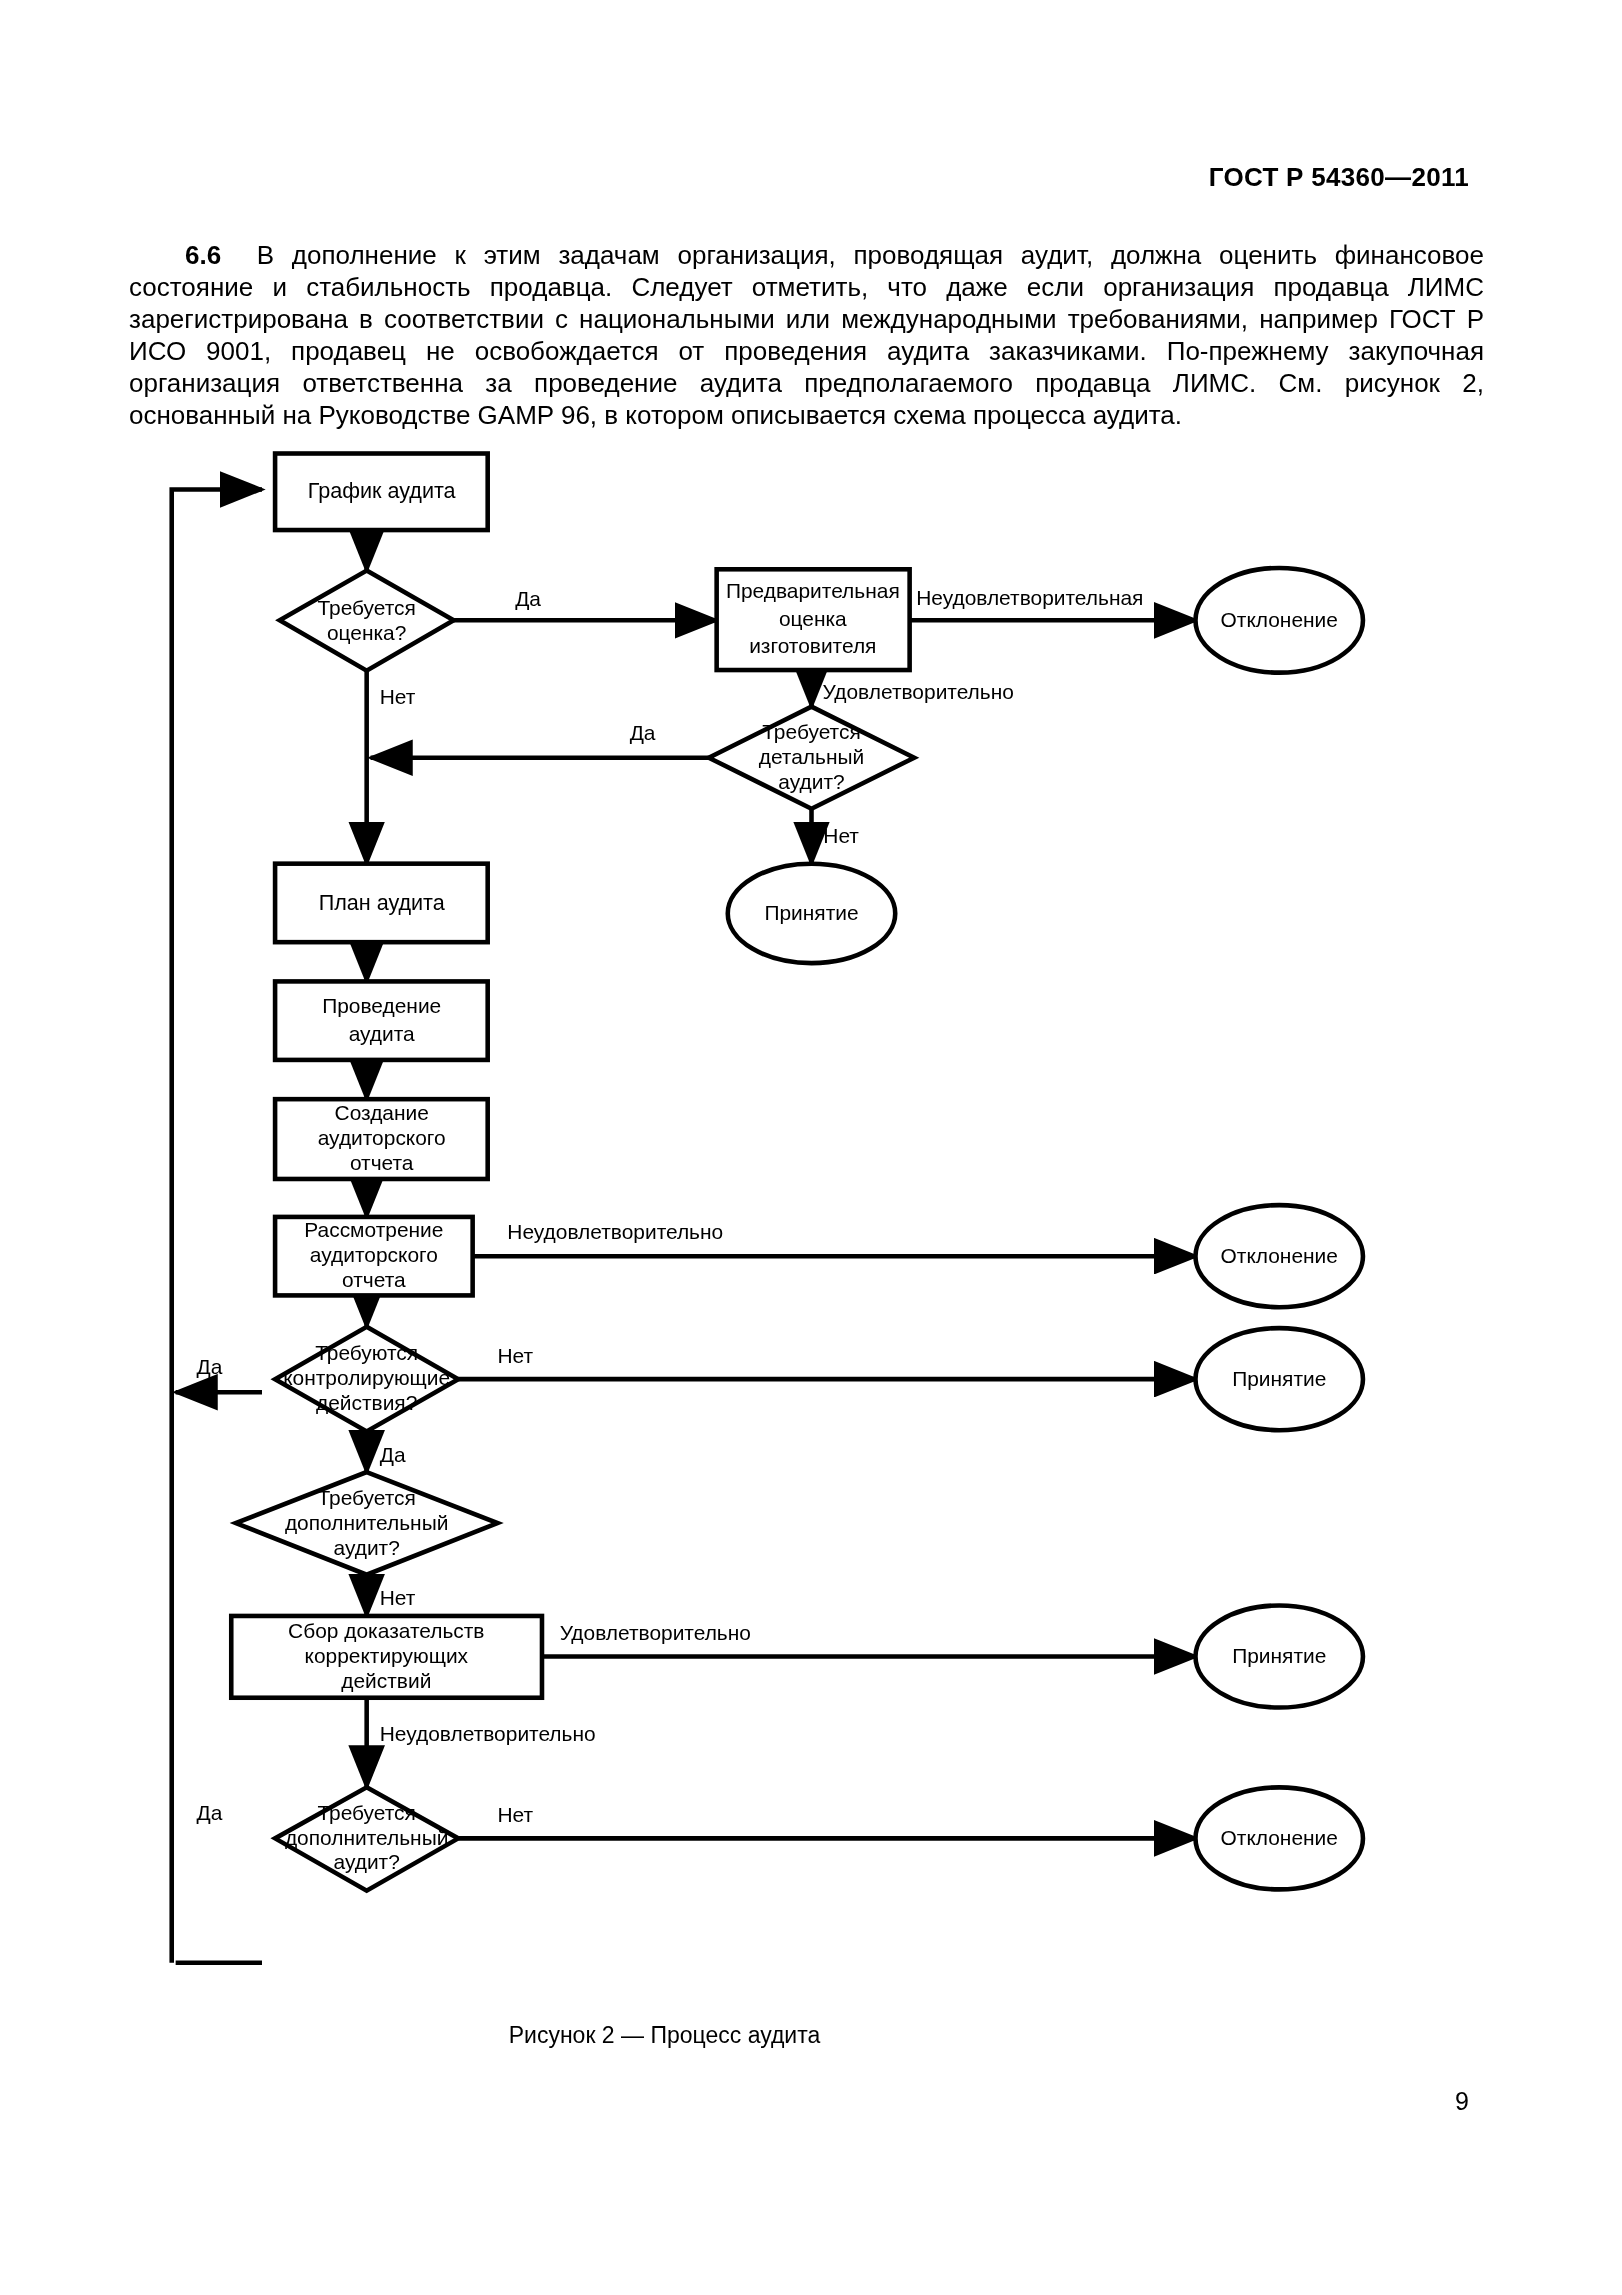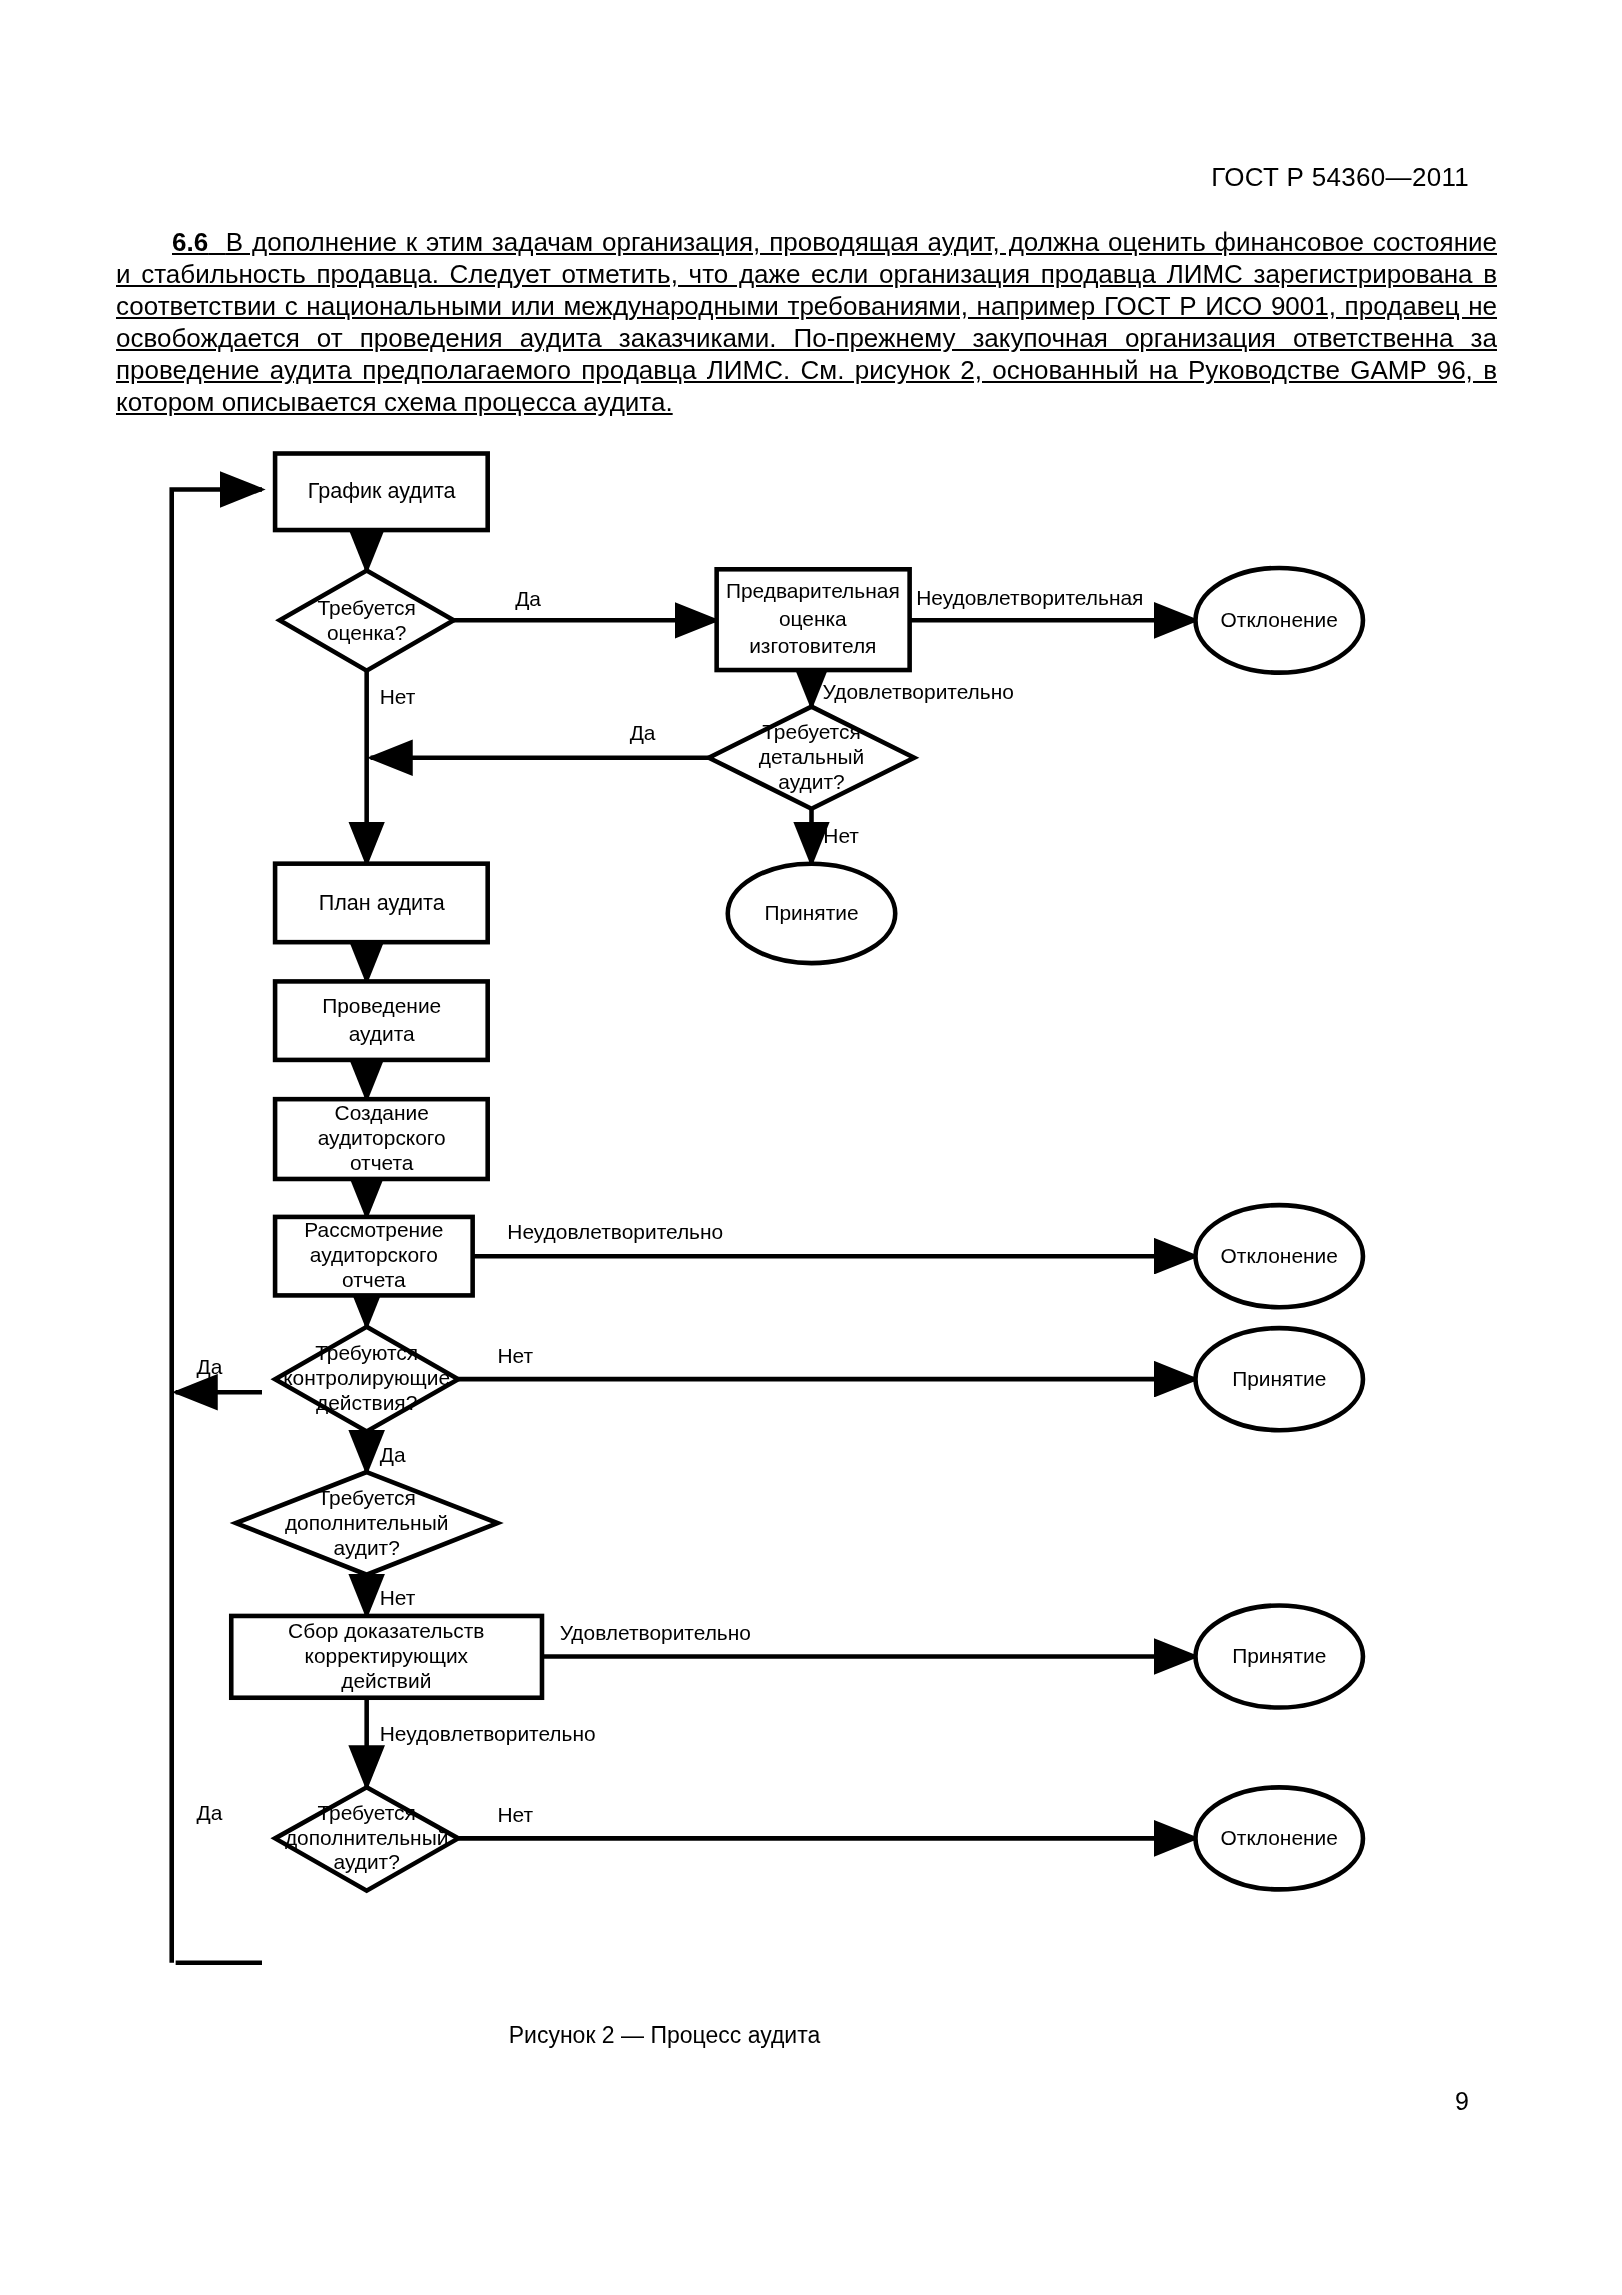--- a/index.html
+++ b/index.html
@@ -10,36 +10,36 @@
     position:relative;
     overflow:hidden;
   }
   .page { position:absolute; inset:0; }
 
   
   .doc-header {
     position:absolute;
     top:162px; right:154px;
     font-size:26px;
-    font-weight:normal;
+    font-weight:bold;
     letter-spacing:0.3px;
     white-space:nowrap;
   }
 
   
   .body-text {
     position:absolute;
     left:116px; top:226px;
     width:1381px;
     font-size:26px;
     line-height:32px;
     text-align:justify;
     text-justify:inter-word;
   }
-  .body-text p { margin:0;text-decoration:underline; }
+  .body-text p { margin:13px; }
   .indent { display:inline-block; width:56px; }
 
   
   .figure-wrap {
     position:absolute;
     left:0; top:445px;
     width:1404px; height:1570px;
   }
   svg.flow { display:block; }
 

